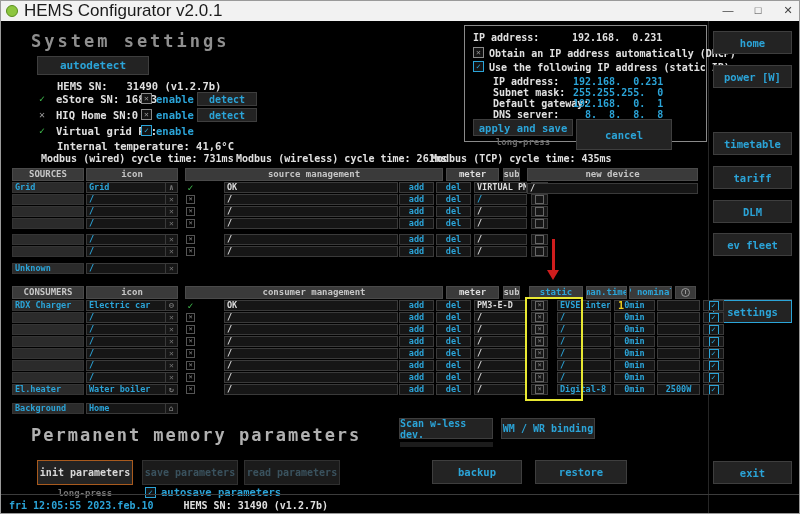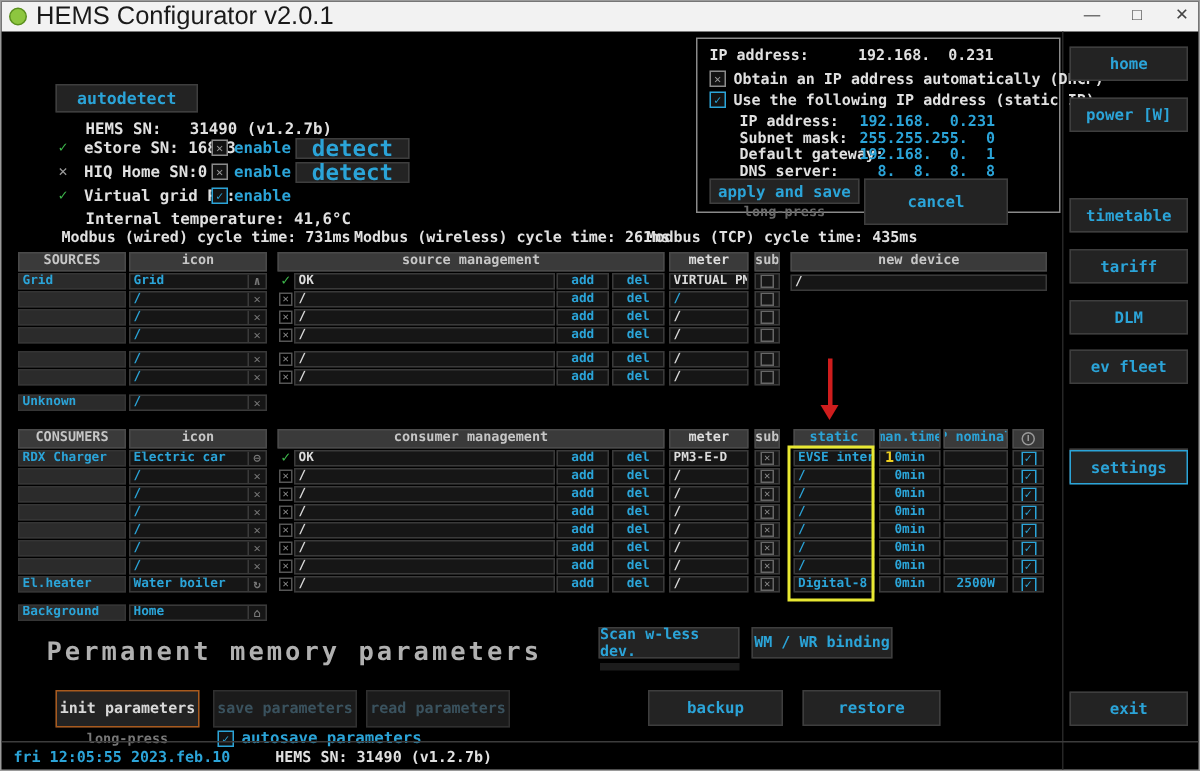--- a/index.html
+++ b/index.html
@@ -22,23 +22,23 @@
   .gy { color:#9a9a9a; }
   .abs { position:absolute; }
   .btn { background:#232323; border:1px solid #3e3e3e; color:#2ba4d8; font-weight:bold;
     display:flex; align-items:center; justify-content:center; font-family:"DejaVu Sans Mono", monospace; }
   .chk { display:inline-flex; width:11px; height:11px; border:1px solid #8a8a8a; background:#121212;
     align-items:center; justify-content:center; font-size:8px; color:#9a9a9a; font-weight:bold; }
   .chk.on { border-color:#2ba4d8; color:#2ba4d8; }
   .mark { font-size:10px; font-weight:bold; }
   
   #pagetitle { left:30px; top:30px; font-size:17px; font-weight:bold; letter-spacing:3px; color:#8f8f8f; }
-  #autodetect { left:36px; top:55px; width:95px; height:19px; font-size:11px; }
+  #autodetect { left:36px; top:55px; width:112px; height:19px; font-size:11px; }
   .sysline { position:absolute; font-size:10.5px; font-weight:bold; white-space:pre; }
-  .detectbtn { width:76px; height:14px; font-size:15px; }
+  .detectbtn { width:60px; height:14px; font-size:10px; }
   
   #ippanel { left:463px; top:24px; width:243px; height:117px; border:1px solid #8a8a8a; background:#000; }
   #ippanel .line { position:absolute; font-size:10px; font-weight:bold; white-space:pre; }
   
   .side-btn { position:absolute; left:712px; width:79px; height:23px; font-size:10.5px; }
   .side-btn.active { border:1px solid #2ba4d8; }
   #sidesep { left:707px; top:20px; width:1px; height:494px; background:#262626; }
   
   .tbl { position:absolute; }
   .row { display:flex; margin-bottom:1px; font-size:8.5px; font-weight:bold; }
@@ -48,21 +48,21 @@
   .h { height:13px; line-height:11px; display:flex; align-items:center; justify-content:center;
        background:#3a3a3a; border:1px solid #4a4a4a; color:#c6c6c6; overflow:hidden; white-space:pre; }
   .w-label { width:72px; } .c.w-label { background:#2b2b2b; border-color:#353535; color:#2ba4d8; }
   .w-icon  { width:92px; margin-left:2px; }
   .c.w-icon { color:#2ba4d8; justify-content:space-between; padding-right:0; }
   .iconbtn { width:12px; height:9px; border-left:1px solid #3a3a3a; color:#777; font-size:8px;
        display:flex; align-items:center; justify-content:center; }
   .w-st { width:11px; margin-left:7px; background:none; border:none; justify-content:center; padding:0; }
   .w-st .box { width:9px; height:9px; border:1px solid #555; color:#8a8a8a; font-size:7px;
        display:flex; align-items:center; justify-content:center; }
-  .w-mg { width:174px; color:#dcdcdc; }
+  .w-mg { width:174px; color:#dcdcdc;margin-left:28px; }
   .w-add { width:35px; margin-left:1px; justify-content:center; color:#2ba4d8; }
   .w-del { width:35px; margin-left:2px; justify-content:center; color:#2ba4d8; }
   .w-met { width:53px; margin-left:3px; color:#dcdcdc; }
   .w-sub { width:17px; margin-left:4px; justify-content:center; }
   .w-out { width:54px; margin-left:9px; color:#2ba4d8; }
   .w-man { width:41px; margin-left:3px; color:#2ba4d8; justify-content:center; position:relative;text-align:right; }
   .w-pn  { width:43px; margin-left:2px; color:#2ba4d8; justify-content:center; }
   .w-clk { width:21px; margin-left:3px; justify-content:center; }
   .h.w-mgh { width:258px; margin-left:7px; }
   .subbox { width:9px; height:9px; border:1px solid #666; color:#8a8a8a; font-size:7px;
@@ -105,20 +105,21 @@
   <div id="titlebar">
     <span id="appicon"></span>
     <span id="apptitle">HEMS Configurator v2.0.1</span>
     <span class="wctl" style="left:712px;">—</span>
     <span class="wctl" style="left:742px;">□</span>
     <span class="wctl" style="left:772px;">✕</span>
   </div>
 
   <div id="sidesep" class="abs"></div>
 
+  <div id="pagetitle" class="abs">System settings</div>
 
   <div id="autodetect" class="btn abs">autodetect</div>
   <div class="sysline wh" style="left:56px; top:79px;">HEMS SN:   31490 (v1.2.7b)</div>
 
   <span class="abs mark okmark" style="left:38px; top:92px;">✓</span>
   <div class="sysline wh" style="left:55px; top:92px;">eStore SN: 16853</div>
   <span class="chk abs" style="left:140px; top:92px;">✕</span>
   <div class="sysline cy" style="left:155px; top:92px;">enable</div>
   <div class="btn abs detectbtn" style="left:196px; top:91px;">detect</div>
 

